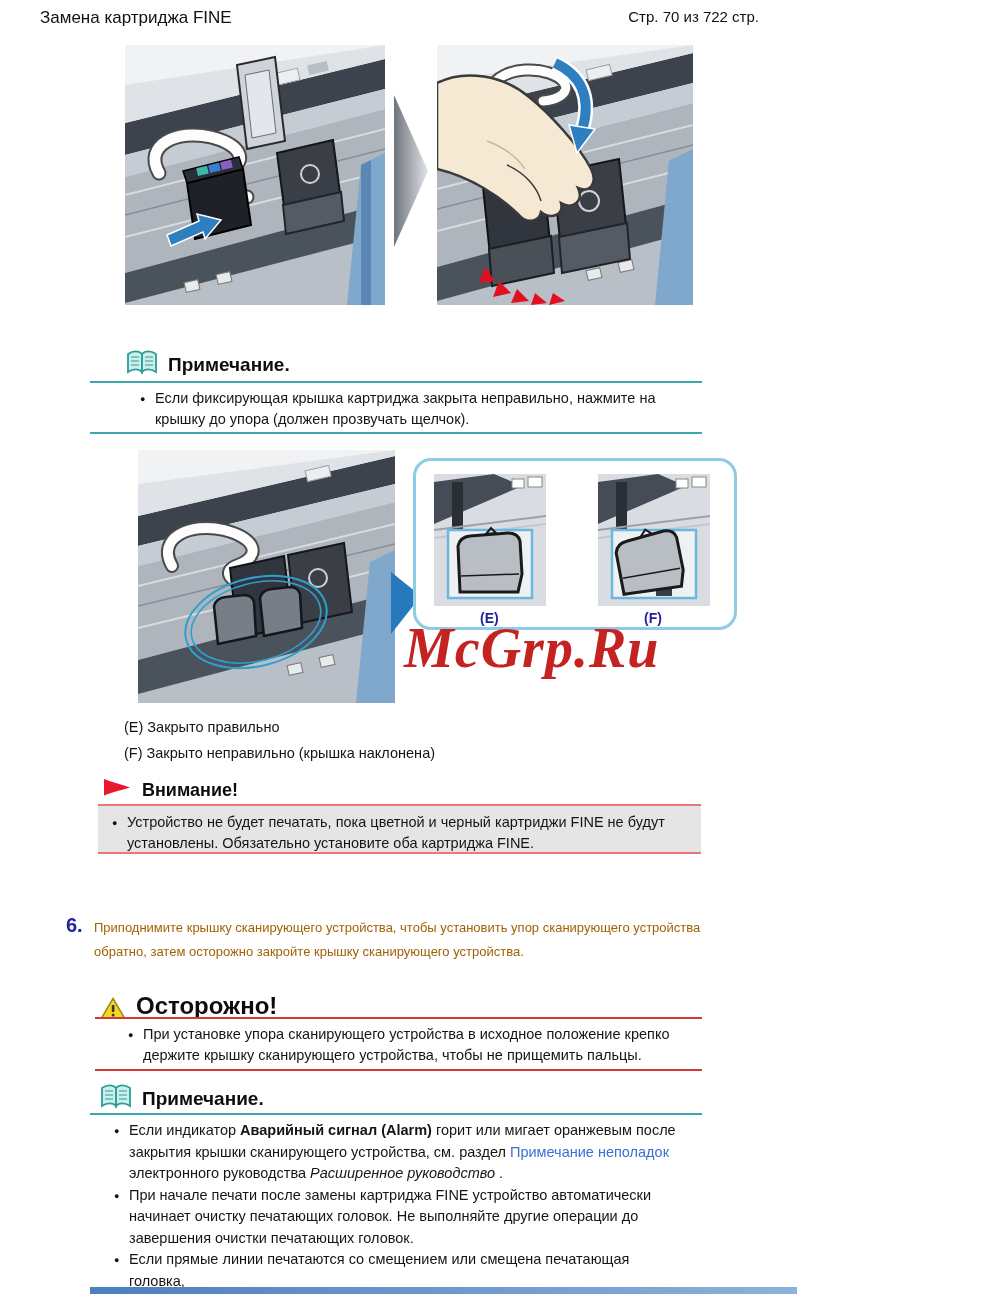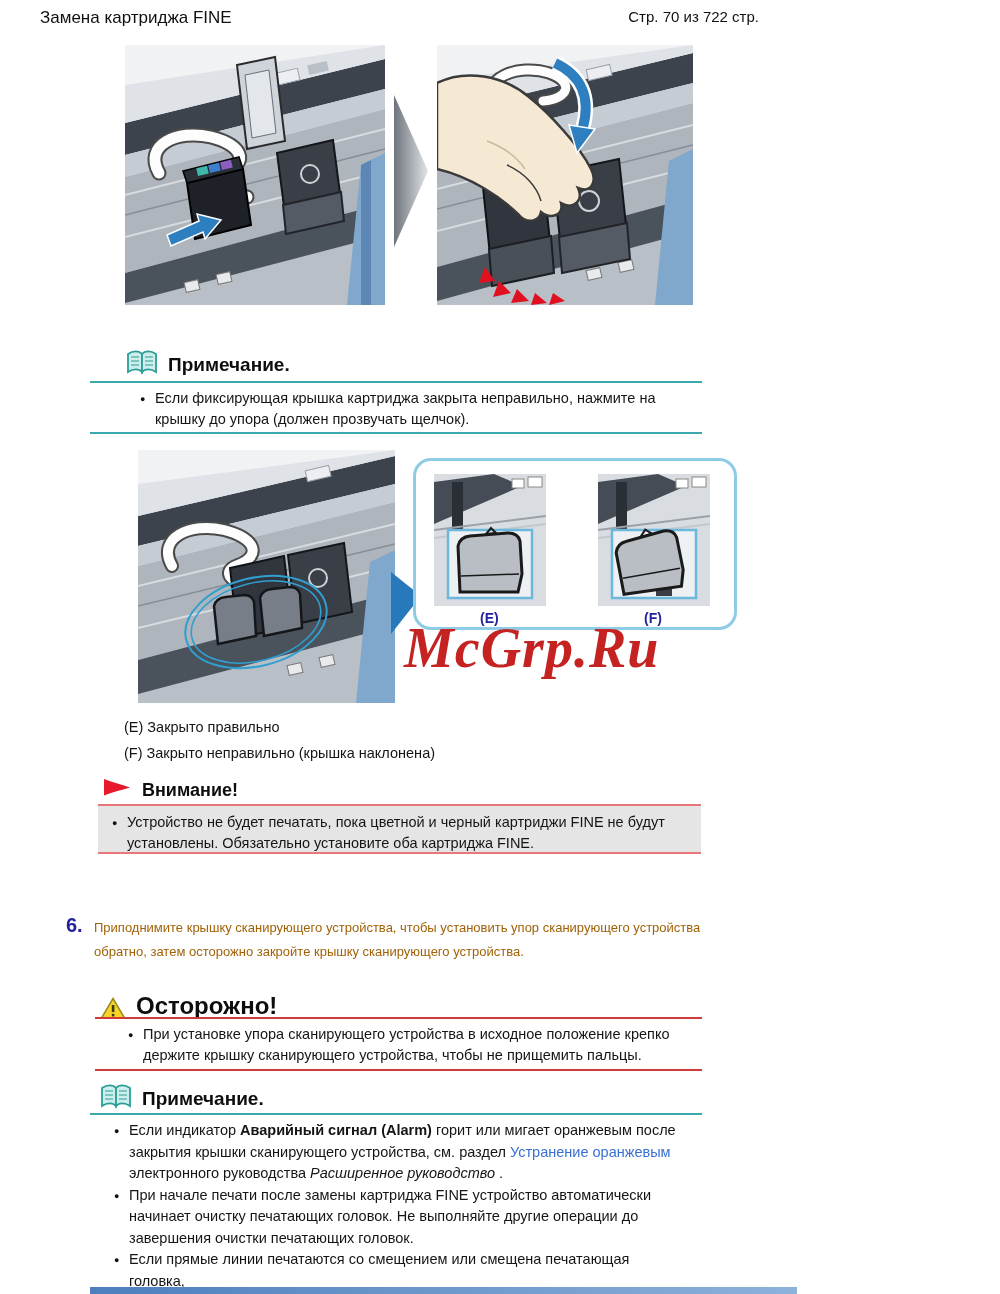--- a/index.html
+++ b/index.html
@@ -288,21 +288,21 @@
     <svg width="32" height="26" viewBox="0 0 32 26">
       <path d="M2,4 C7,0.5 13,0.5 16,4 L16,22 C13,18.5 7,18.5 2,22 Z" fill="#cdeeea" stroke="#2a9d98" stroke-width="1.8"></path>
       <path d="M30,4 C25,0.5 19,0.5 16,4 L16,22 C19,18.5 25,18.5 30,22 Z" fill="#cdeeea" stroke="#2a9d98" stroke-width="1.8"></path>
       <path d="M5,7 L13,7 M5,11 L13,11 M5,15 L13,15 M19,7 L27,7 M19,11 L27,11 M19,15 L27,15" stroke="#2a9d98" stroke-width="1.2"></path>
     </svg>
     <span class="blk-title">Примечание.</span>
   </div>
   <div class="line-teal" style="left:90px; top:1113px; width:612px;"></div>
   <div class="bullets" style="left:114px; top:1120px; width:562px; line-height:21.5px;">
     <div class="bi">
-      <span>Если индикатор </span><span class="bold">Аварийный сигнал (Alarm)</span><span> горит или мигает оранжевым после закрытия крышки сканирующего устройства, см. раздел </span><span class="link">Устранение оранжевым</span><span> электронного руководства </span><span class="ital">Расширенное руководство</span><span> .</span>
+      <span>Если индикатор </span><span class="bold">Аварийный сигнал (Alarm)</span><span> горит или мигает оранжевым после закрытия крышки сканирующего устройства, см. раздел </span><span class="link">Примечание неполадок</span><span> электронного руководства </span><span class="ital">Расширенное руководство</span><span> .</span>
     </div>
     <div class="bi">При начале печати после замены картриджа FINE устройство автоматически начинает очистку печатающих головок. Не выполняйте другие операции до завершения очистки печатающих головок.</div>
     <div class="bi">Если прямые линии печатаются со смещением или смещена печатающая головка,</div>
   </div>
 
   <div class="bottom-bar"></div>
 
 </div>
 
 </body></html>

